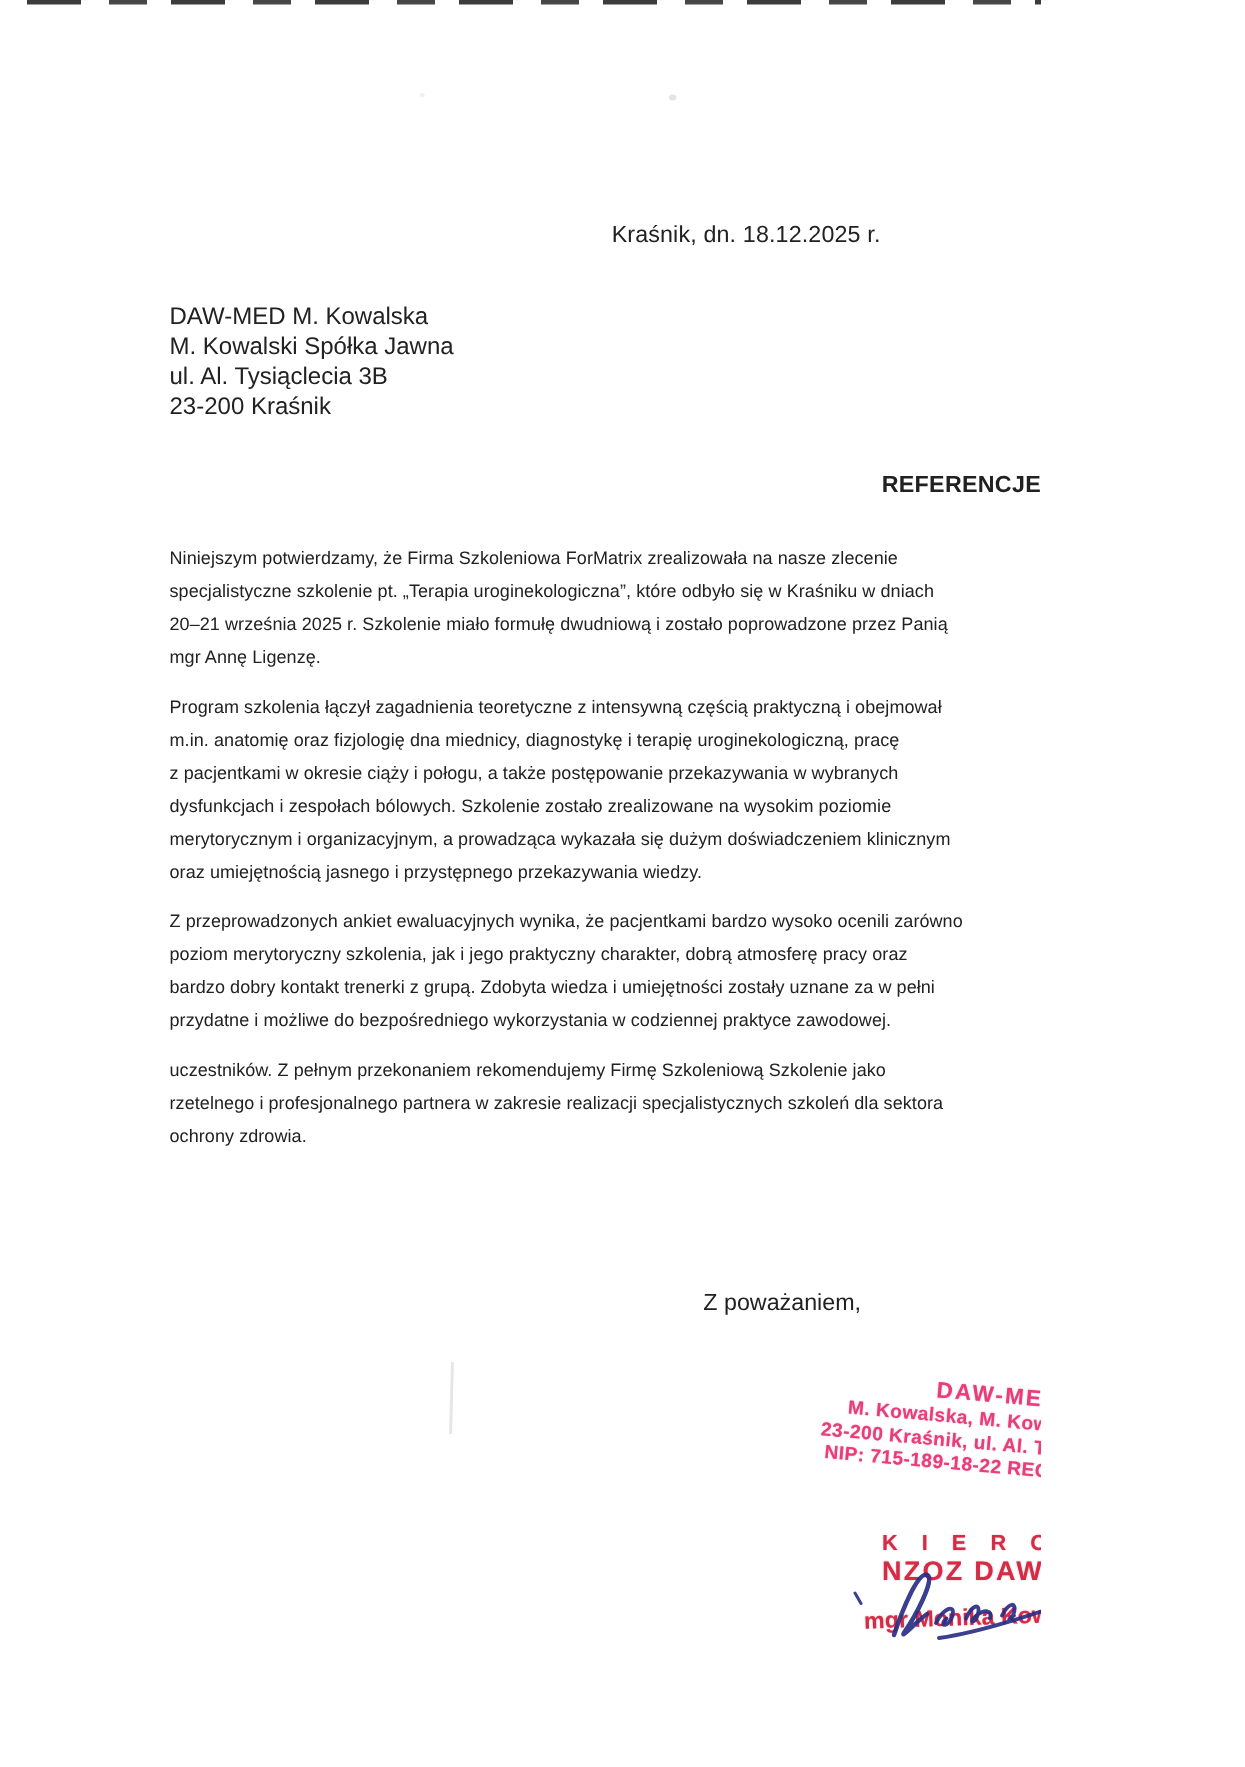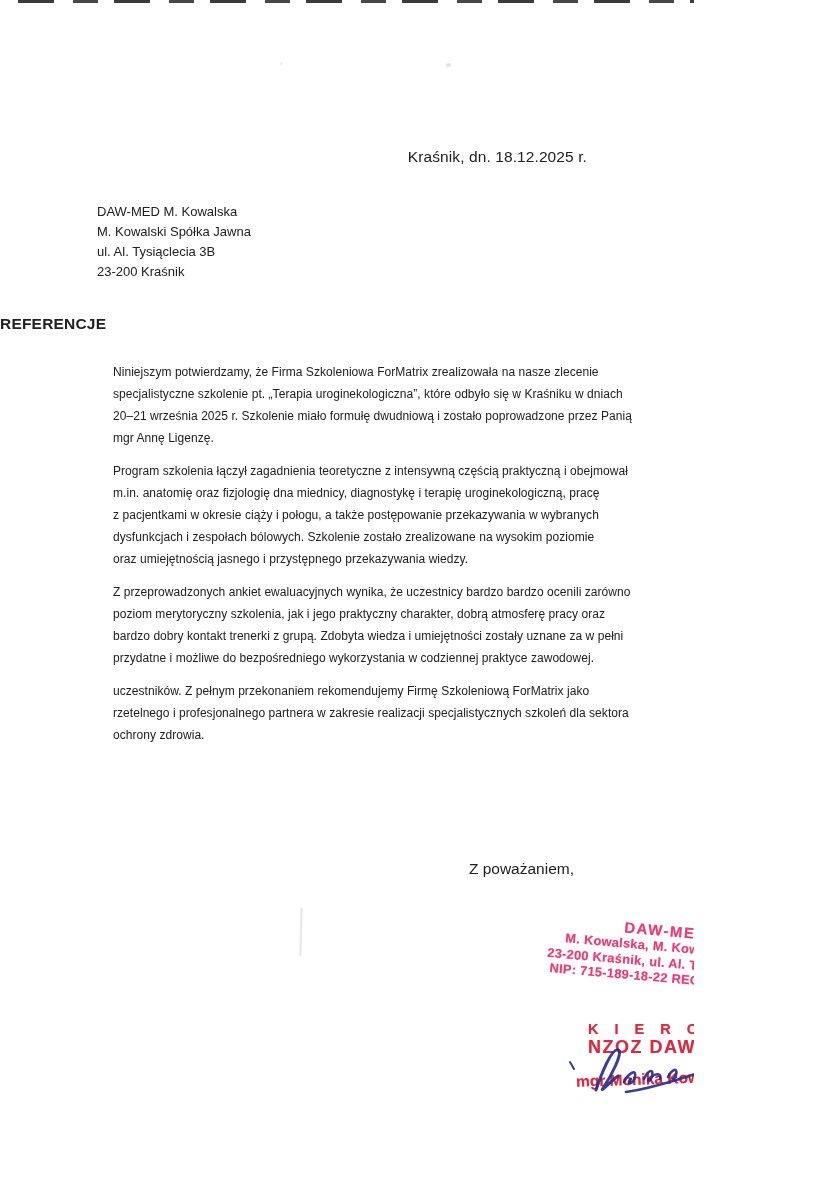--- a/index.html
+++ b/index.html
@@ -26,26 +26,26 @@
   .speck.b { left:280px; top:62px; width:3px; height:3px; opacity:.6; }
   .faint-line {
     position:absolute; left:300px; top:908px; width:2px; height:48px;
     background:rgba(185,185,185,.35); transform:rotate(1.5deg);
   }
 
   .date-line {
     position:absolute; top:148px; right:107px;
     font-size:15.5px; letter-spacing:.1px;
   }
-  .address { position:absolute; left:97px; top:202px; font-size:13px; }
+  .address { position:absolute; left:113px; top:202px; font-size:16px; }
   .address div { height:20px; line-height:20px; }
 
   .title {
     position:absolute; left:0; top:315px; width:100%;
-    text-align:left; font-weight:bold; font-size:15.5px; letter-spacing:.2px;
+    text-align:right; font-weight:bold; font-size:15.5px; letter-spacing:.2px;
   }
 
   .bodytext { position:absolute; left:113px; top:361px; width:660px; font-size:12px; }
   .para { margin-bottom:11px; }
   .para div { height:22px; line-height:22px; white-space:nowrap; letter-spacing:.05px; }
 
   .closing { position:absolute; top:860px; right:120px; font-size:15.5px; }
 
   
   .stamp-company {
@@ -98,30 +98,31 @@
       <div>Niniejszym potwierdzamy, że Firma Szkoleniowa ForMatrix zrealizowała na nasze zlecenie</div>
       <div>specjalistyczne szkolenie pt. „Terapia uroginekologiczna”, które odbyło się w Kraśniku w dniach</div>
       <div>20–21 września 2025 r. Szkolenie miało formułę dwudniową i zostało poprowadzone przez Panią</div>
       <div>mgr Annę Ligenzę.</div>
     </div>
     <div class="para">
       <div>Program szkolenia łączył zagadnienia teoretyczne z intensywną częścią praktyczną i obejmował</div>
       <div>m.in. anatomię oraz fizjologię dna miednicy, diagnostykę i terapię uroginekologiczną, pracę</div>
       <div>z pacjentkami w okresie ciąży i połogu, a także postępowanie przekazywania w wybranych</div>
       <div>dysfunkcjach i zespołach bólowych. Szkolenie zostało zrealizowane na wysokim poziomie</div>
+      <div>merytorycznym i organizacyjnym, a prowadząca wykazała się dużym doświadczeniem klinicznym</div>
       <div>oraz umiejętnością jasnego i przystępnego przekazywania wiedzy.</div>
     </div>
     <div class="para">
-      <div>Z przeprowadzonych ankiet ewaluacyjnych wynika, że uczestnicy bardzo bardzo ocenili zarówno</div>
+      <div>Z przeprowadzonych ankiet ewaluacyjnych wynika, że pacjentkami bardzo wysoko ocenili zarówno</div>
       <div>poziom merytoryczny szkolenia, jak i jego praktyczny charakter, dobrą atmosferę pracy oraz</div>
       <div>bardzo dobry kontakt trenerki z grupą. Zdobyta wiedza i umiejętności zostały uznane za w pełni</div>
       <div>przydatne i możliwe do bezpośredniego wykorzystania w codziennej praktyce zawodowej.</div>
     </div>
     <div class="para">
-      <div>uczestników. Z pełnym przekonaniem rekomendujemy Firmę Szkoleniową ForMatrix jako</div>
+      <div>uczestników. Z pełnym przekonaniem rekomendujemy Firmę Szkoleniową Szkolenie jako</div>
       <div>rzetelnego i profesjonalnego partnera w zakresie realizacji specjalistycznych szkoleń dla sektora</div>
       <div>ochrony zdrowia.</div>
     </div>
   </div>
 
   <div class="closing">Z poważaniem,</div>
 
   <div class="stamp-company" style="color: rgb(232, 61, 120);">
     <div class="s-line1">DAW-MED</div>
     <div class="s-line">M. Kowalska, M. Kowalski sp. j.</div>

